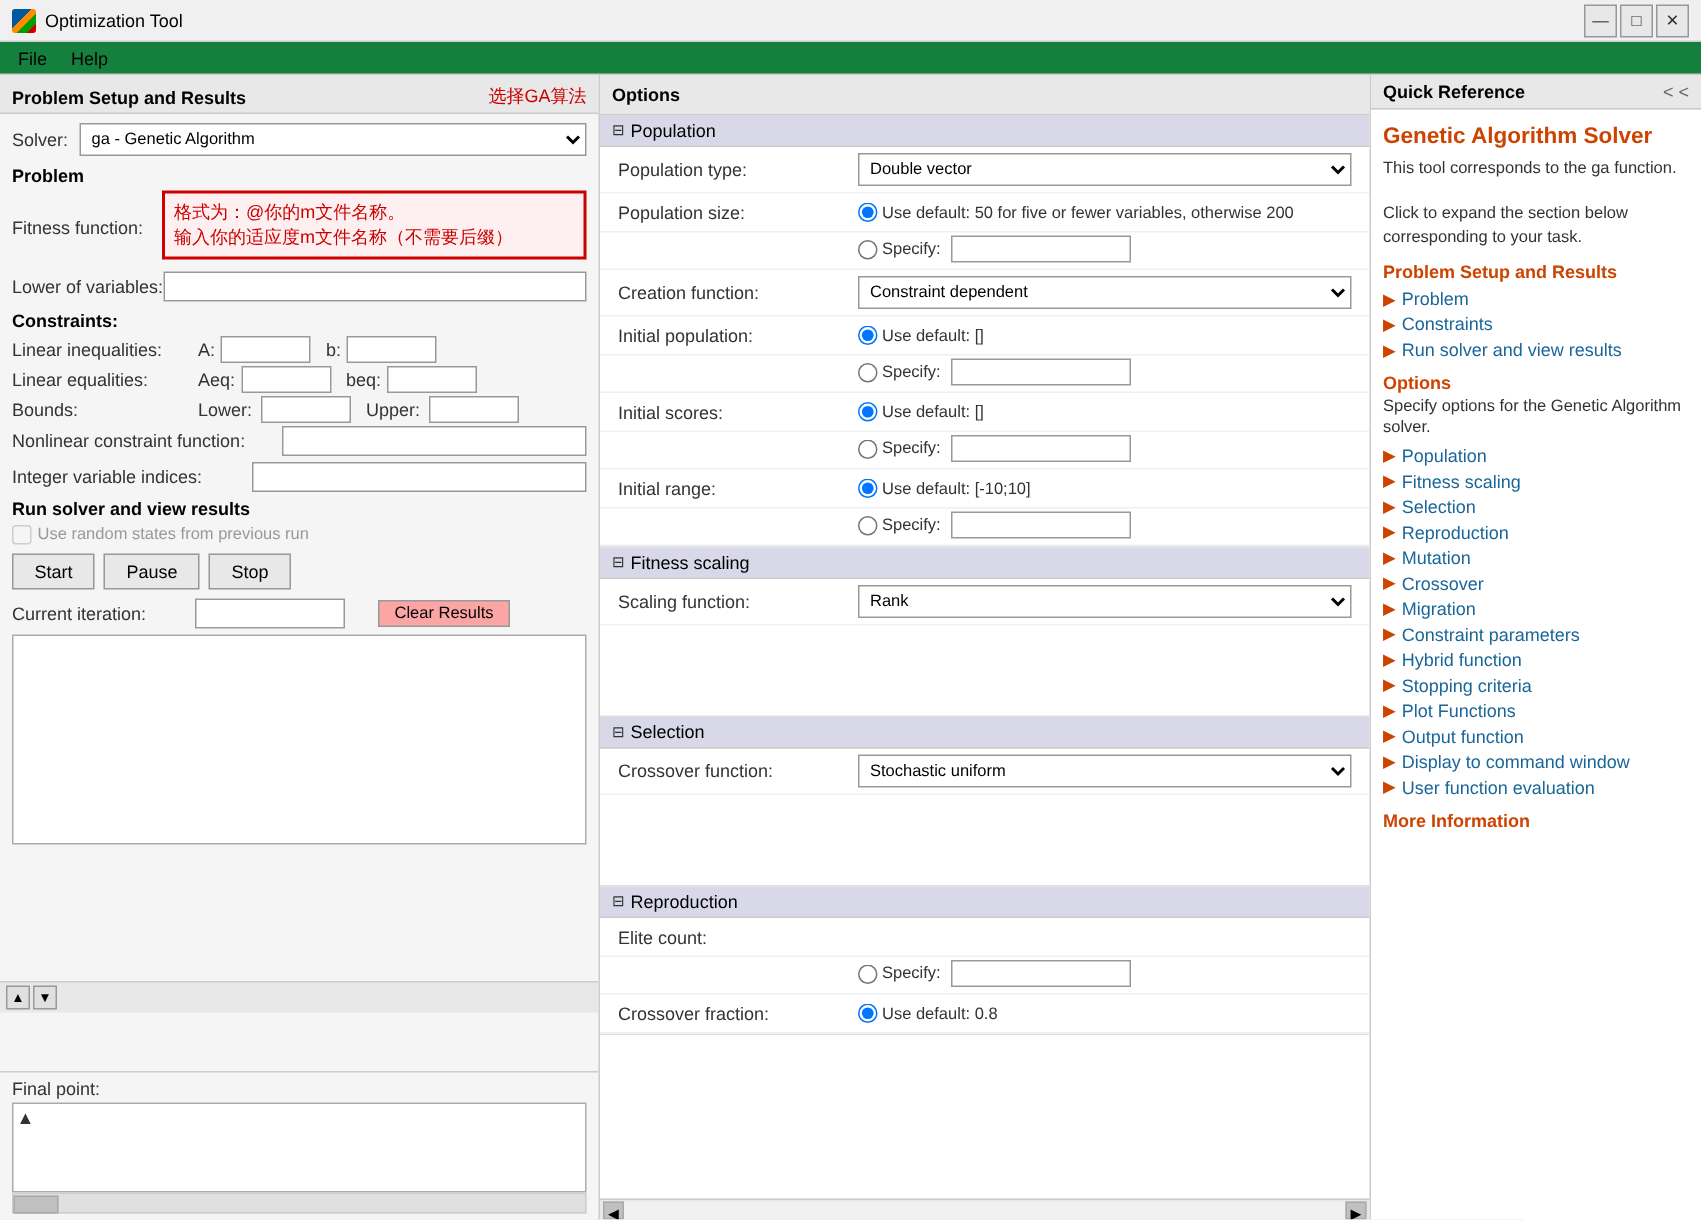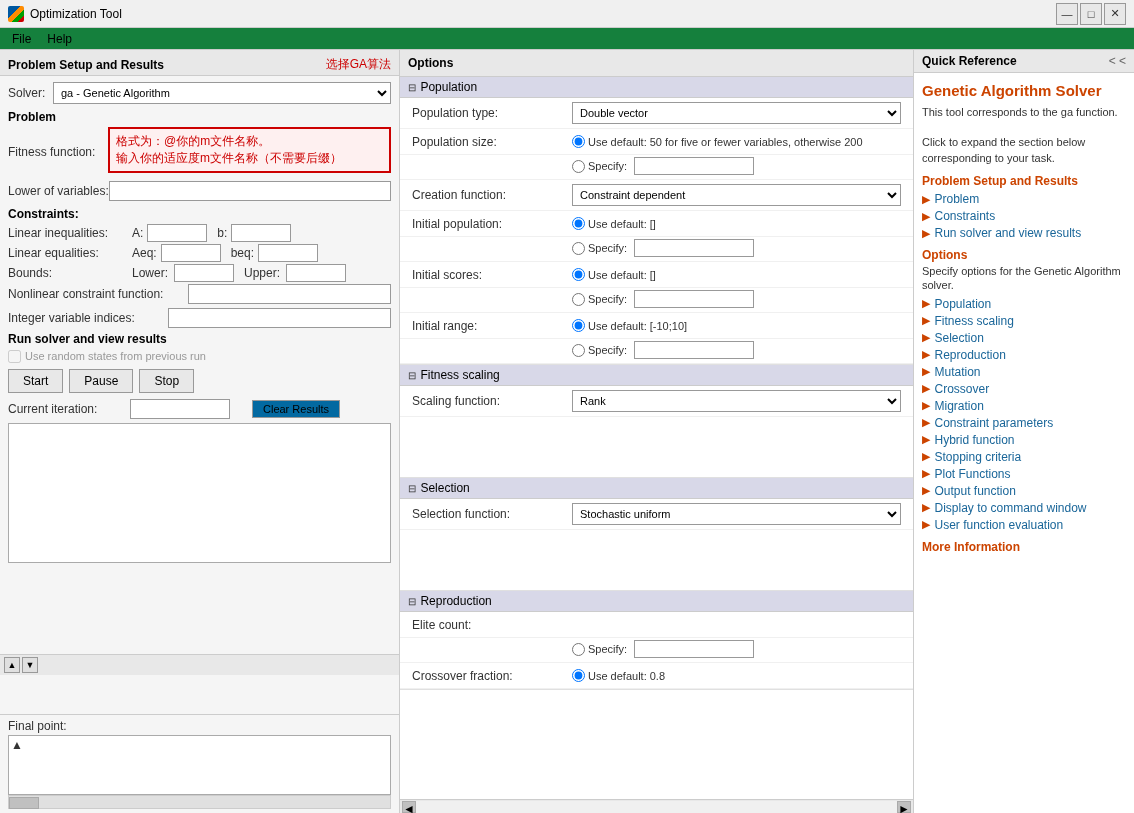--- a/index.html
+++ b/index.html
@@ -154,21 +154,21 @@
     .iter-label { color: #333; min-width: 100px; }
     .iter-input {
       width: 100px;
       height: 20px;
       border: 1px solid #999;
       background: white;
     }
     .clear-btn {
       padding: 2px 10px;
       border: 1px solid #999;
-      background: #0369a1;
+      background: #fca5a5;
       cursor: pointer;
       font-size: 11px;
     }
 
     .results-area {
       flex: 1;
       border: 1px solid #aaa;
       background: white;
       margin: 0 0 4px 0;
       min-height: 140px;
@@ -591,21 +591,21 @@
 
         <div style="height: 60px;"></div>
       </div>
 
       <div class="section-group">
         <div class="section-group-header">
           <span class="collapse-icon">⊟</span>
           <span class="section-group-title">Selection</span>
         </div>
         <div class="option-row">
-          <span class="option-label">Selection function:</span>
+          <span class="option-label">Crossover function:</span>
           <div class="option-content">
             <select class="opt-select">
               <option>Stochastic uniform</option>
               <option>Remainder</option>
               <option>Uniform</option>
               <option>Roulette</option>
               <option>Tournament</option>
               <option>Custom</option>
             </select>
           </div>

